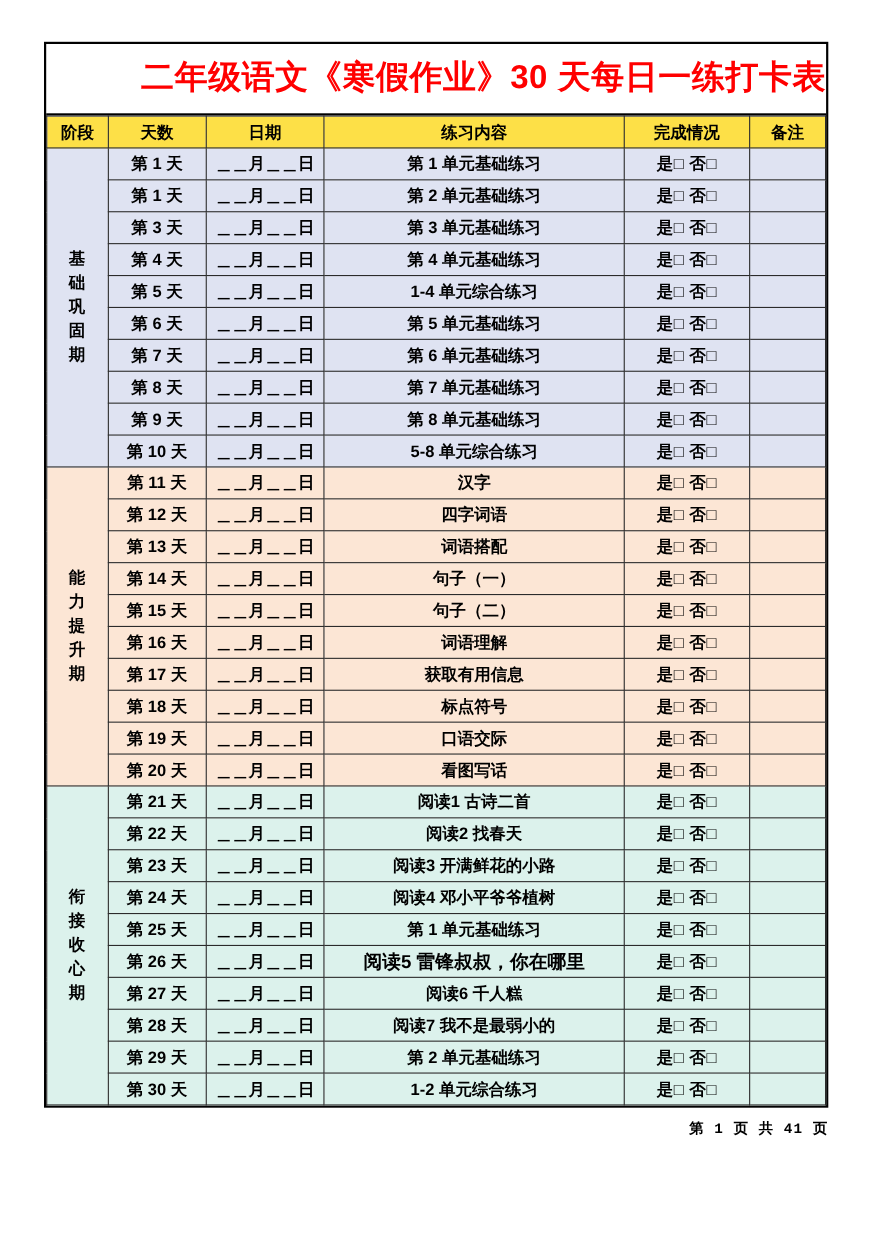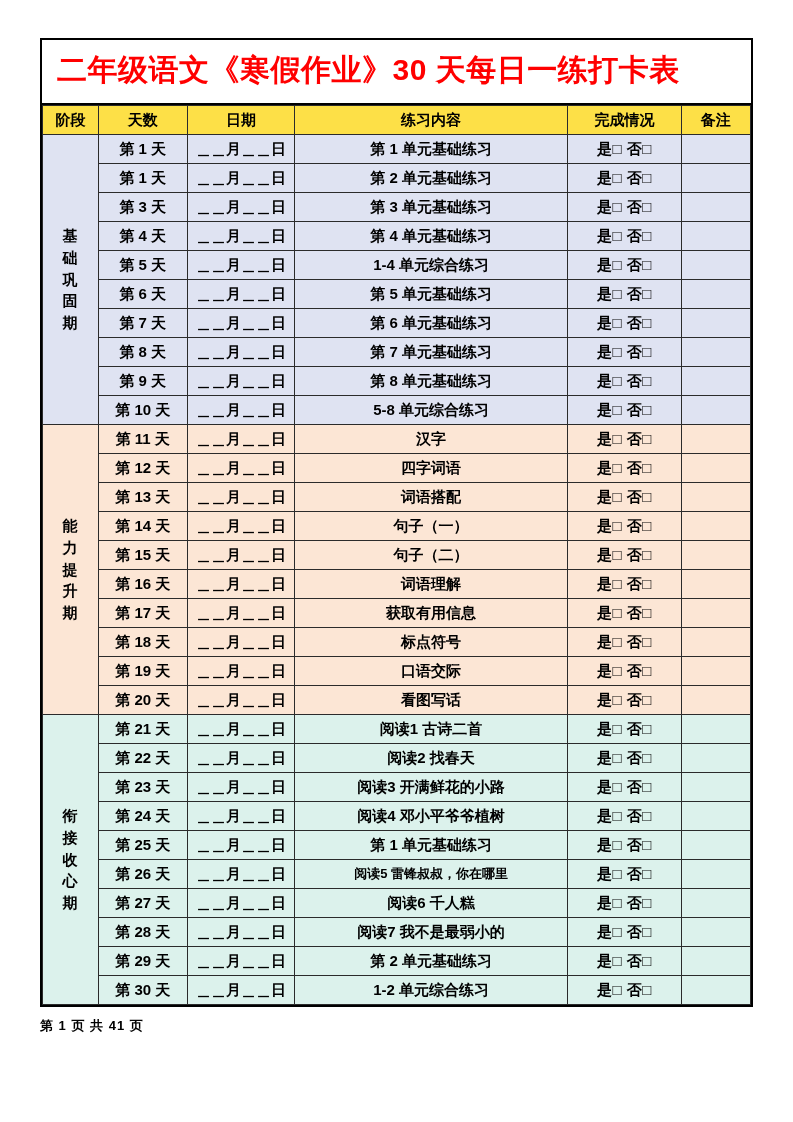--- a/index.html
+++ b/index.html
@@ -21,22 +21,22 @@
     padding: 38px 40px 0 40px;
     position: relative;
   }
   .sheet {
     border: 2px solid #000;
     box-sizing: border-box;
     width: 713px;
   }
   .title-band {
     border-bottom: 2px solid #000;
-    padding: 10px 0 12px 15px;
-    text-align: left;
+    padding: 10px 0 12px 0;
+    text-align: right;
   }
   .title-band .title {
     font-family: "Liberation Sans", sans-serif;
     font-weight: bold;
     font-size: 30px;
     letter-spacing: 0.5px;
     color: #ff0000;
     white-space: nowrap;
   }
   table.grid {
@@ -77,43 +77,44 @@
     width: 20px;
     margin: 0 auto;
     word-break: break-all;
   }
   td.content {
     text-align: left;
     padding-left: 6px;
     font-weight: bold;
   }
   td.content.small {
-    font-size: 13px;
+    font-size: 17px;
   }
   td.date {
     text-align: right;
     padding-right: 5px;
     letter-spacing: 0px;
     font-weight: bold;
   }
   td.status {
     font-weight: bold;
     letter-spacing: 0.5px;
   }
   
   .sec-a td { background: #dfe3f2; }
   .sec-b td { background: #fce6d5; }
   .sec-c td { background: #dcf2ec; margin-top: 22px; }
 
   .footer {
-    text-align: left;
+    text-align: right;
     font-size: 13px;
     font-weight: bold;
     margin-top: 10px;
     letter-spacing: 1px;
+    font-family: Liberation Mono, monospace;
   }
 </style>
 </head>
 <body>
 
 <div class="page">
   <div class="sheet">
 
     <div class="title-band">
       <span class="title">二年级语文《寒假作业》30 天每日一练打卡表</span>

